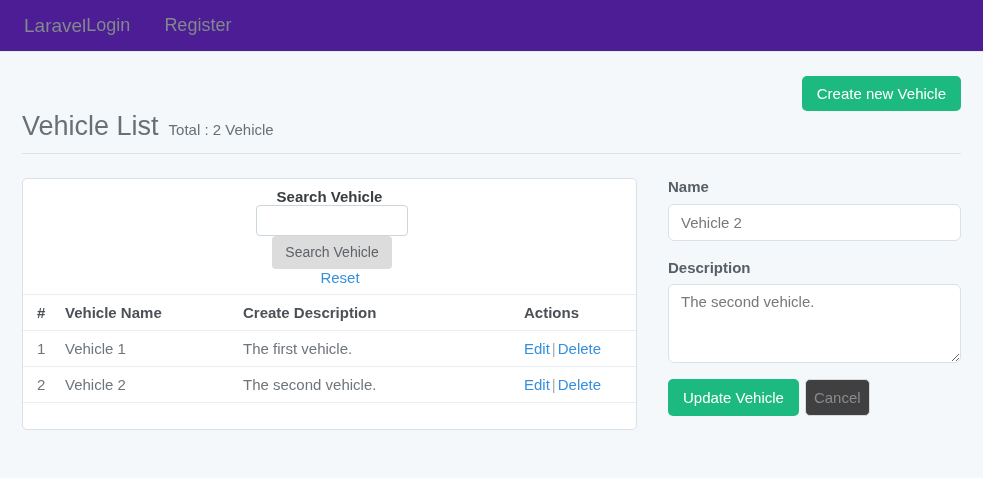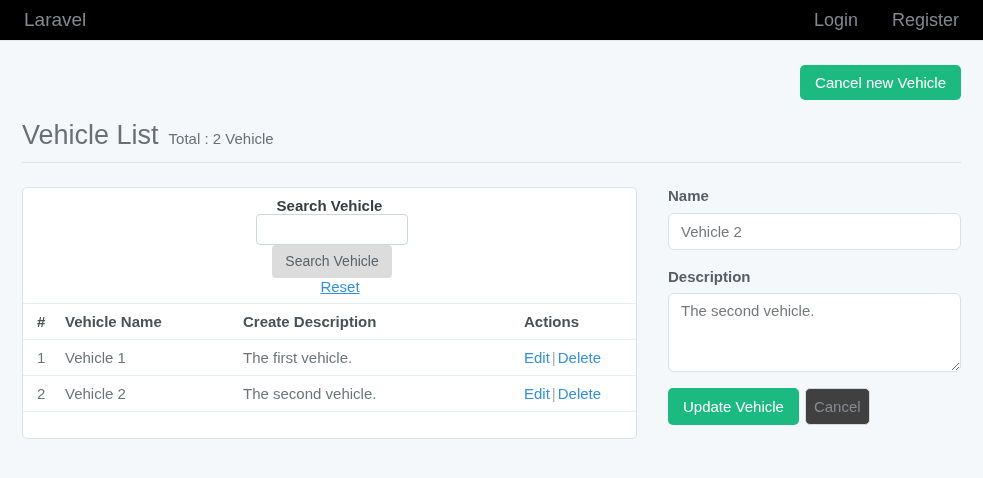--- a/index.html
+++ b/index.html
@@ -6,38 +6,38 @@
   body {
     width: 983px; height: 478px;
     background: var(--body-bg, #f5f8fa);
     font-family: "Liberation Sans", sans-serif;
     overflow: hidden;
   }
   a { text-decoration: none; }
 
   
   .navbar {
-    height: 41px; background: #000000;
+    height: 52px; background: #4c1d95;
     border-bottom: 1px solid #e6eaec;
-    display: flex; align-items: center; justify-content: space-between;
+    display: flex; align-items: center; 
     padding: 0 24px; box-sizing: border-box;
   }
   .brand { font-size: 19px; color: #82888c; cursor: pointer; }
   .nav-links { display: flex; gap: 34px; }
   .nav-link { font-size: 18px; color: #82888c; cursor: pointer; }
 
   
   .container { padding: 24px 22px 0; }
   .create-row { display: flex; justify-content: flex-end; }
   .btn {
     font-family: inherit; font-size: 15px;
     border: none; border-radius: 5px; cursor: pointer; line-height: 17px;
   }
   .btn-green { background: var(--accent-green, #1cb980); color: #ffffff; padding: 9px 15px; }
-  .heading-row { margin-top: 20px; display: flex; align-items: baseline; }
+  .heading-row { margin-top: 0; display: flex; align-items: baseline; }
   .page-title { font-size: 27px; font-weight: 400; color: #687075; margin: 0; }
   .subtitle { font-size: 15px; color: #687075; margin-left: 10px; }
   .divider { border: none; border-top: 1px solid #dde4e8; margin: 11px 0 0; }
 
   .columns { display: flex; margin-top: 24px; }
 
   
   .card {
     width: 615px; background: #ffffff;
     border: 1px solid #d9e2e8; border-radius: 5px;
@@ -48,21 +48,21 @@
   .search-input {
     width: 152px; height: 31px; margin-left: 5px;
     border: 1px solid #ccd6dd; border-radius: 4px;
     box-sizing: border-box; padding: 0 8px;
     font-family: inherit; font-size: 14px; background: #ffffff; color: #555;
   }
   .btn-gray {
     background: #dcdcdc; color: #5d6267;
     padding: 8px 13px; border-radius: 4px; margin-left: 5px; font-size: 14px;
   }
-  .reset-link { margin-left: 21px; text-decoration: underline; }
+  .reset-link { margin-left: 21px; }
   .link { color: var(--link-blue, #3490dc); font-size: 15px; cursor: pointer; }
 
   table.vehicle-table { width: 100%; border-collapse: collapse; table-layout: fixed; }
   .vehicle-table th, .vehicle-table td {
     text-align: left; padding: 9px 4px 9px 14px; font-size: 15px; box-sizing: border-box;
     overflow: hidden; white-space: nowrap;
   }
   .vehicle-table th {
     color: #4b5156; font-weight: 700;
     border-top: 1px solid #e7edf1; border-bottom: 1px solid #e7edf1;
@@ -99,21 +99,21 @@
 <nav class="navbar">
   <a class="brand">Laravel</a>
   <div class="nav-links">
     <a class="nav-link">Login</a>
     <a class="nav-link">Register</a>
   </div>
 </nav>
 
 <main class="container">
   <div class="create-row">
-    <button class="btn btn-green">Cancel new Vehicle</button>
+    <button class="btn btn-green">Create new Vehicle</button>
   </div>
 
   <div class="heading-row">
     <h1 class="page-title">Vehicle List</h1>
     <span class="subtitle">Total : 2 Vehicle</span>
   </div>
 
   <hr class="divider">
 
   <div class="columns">

